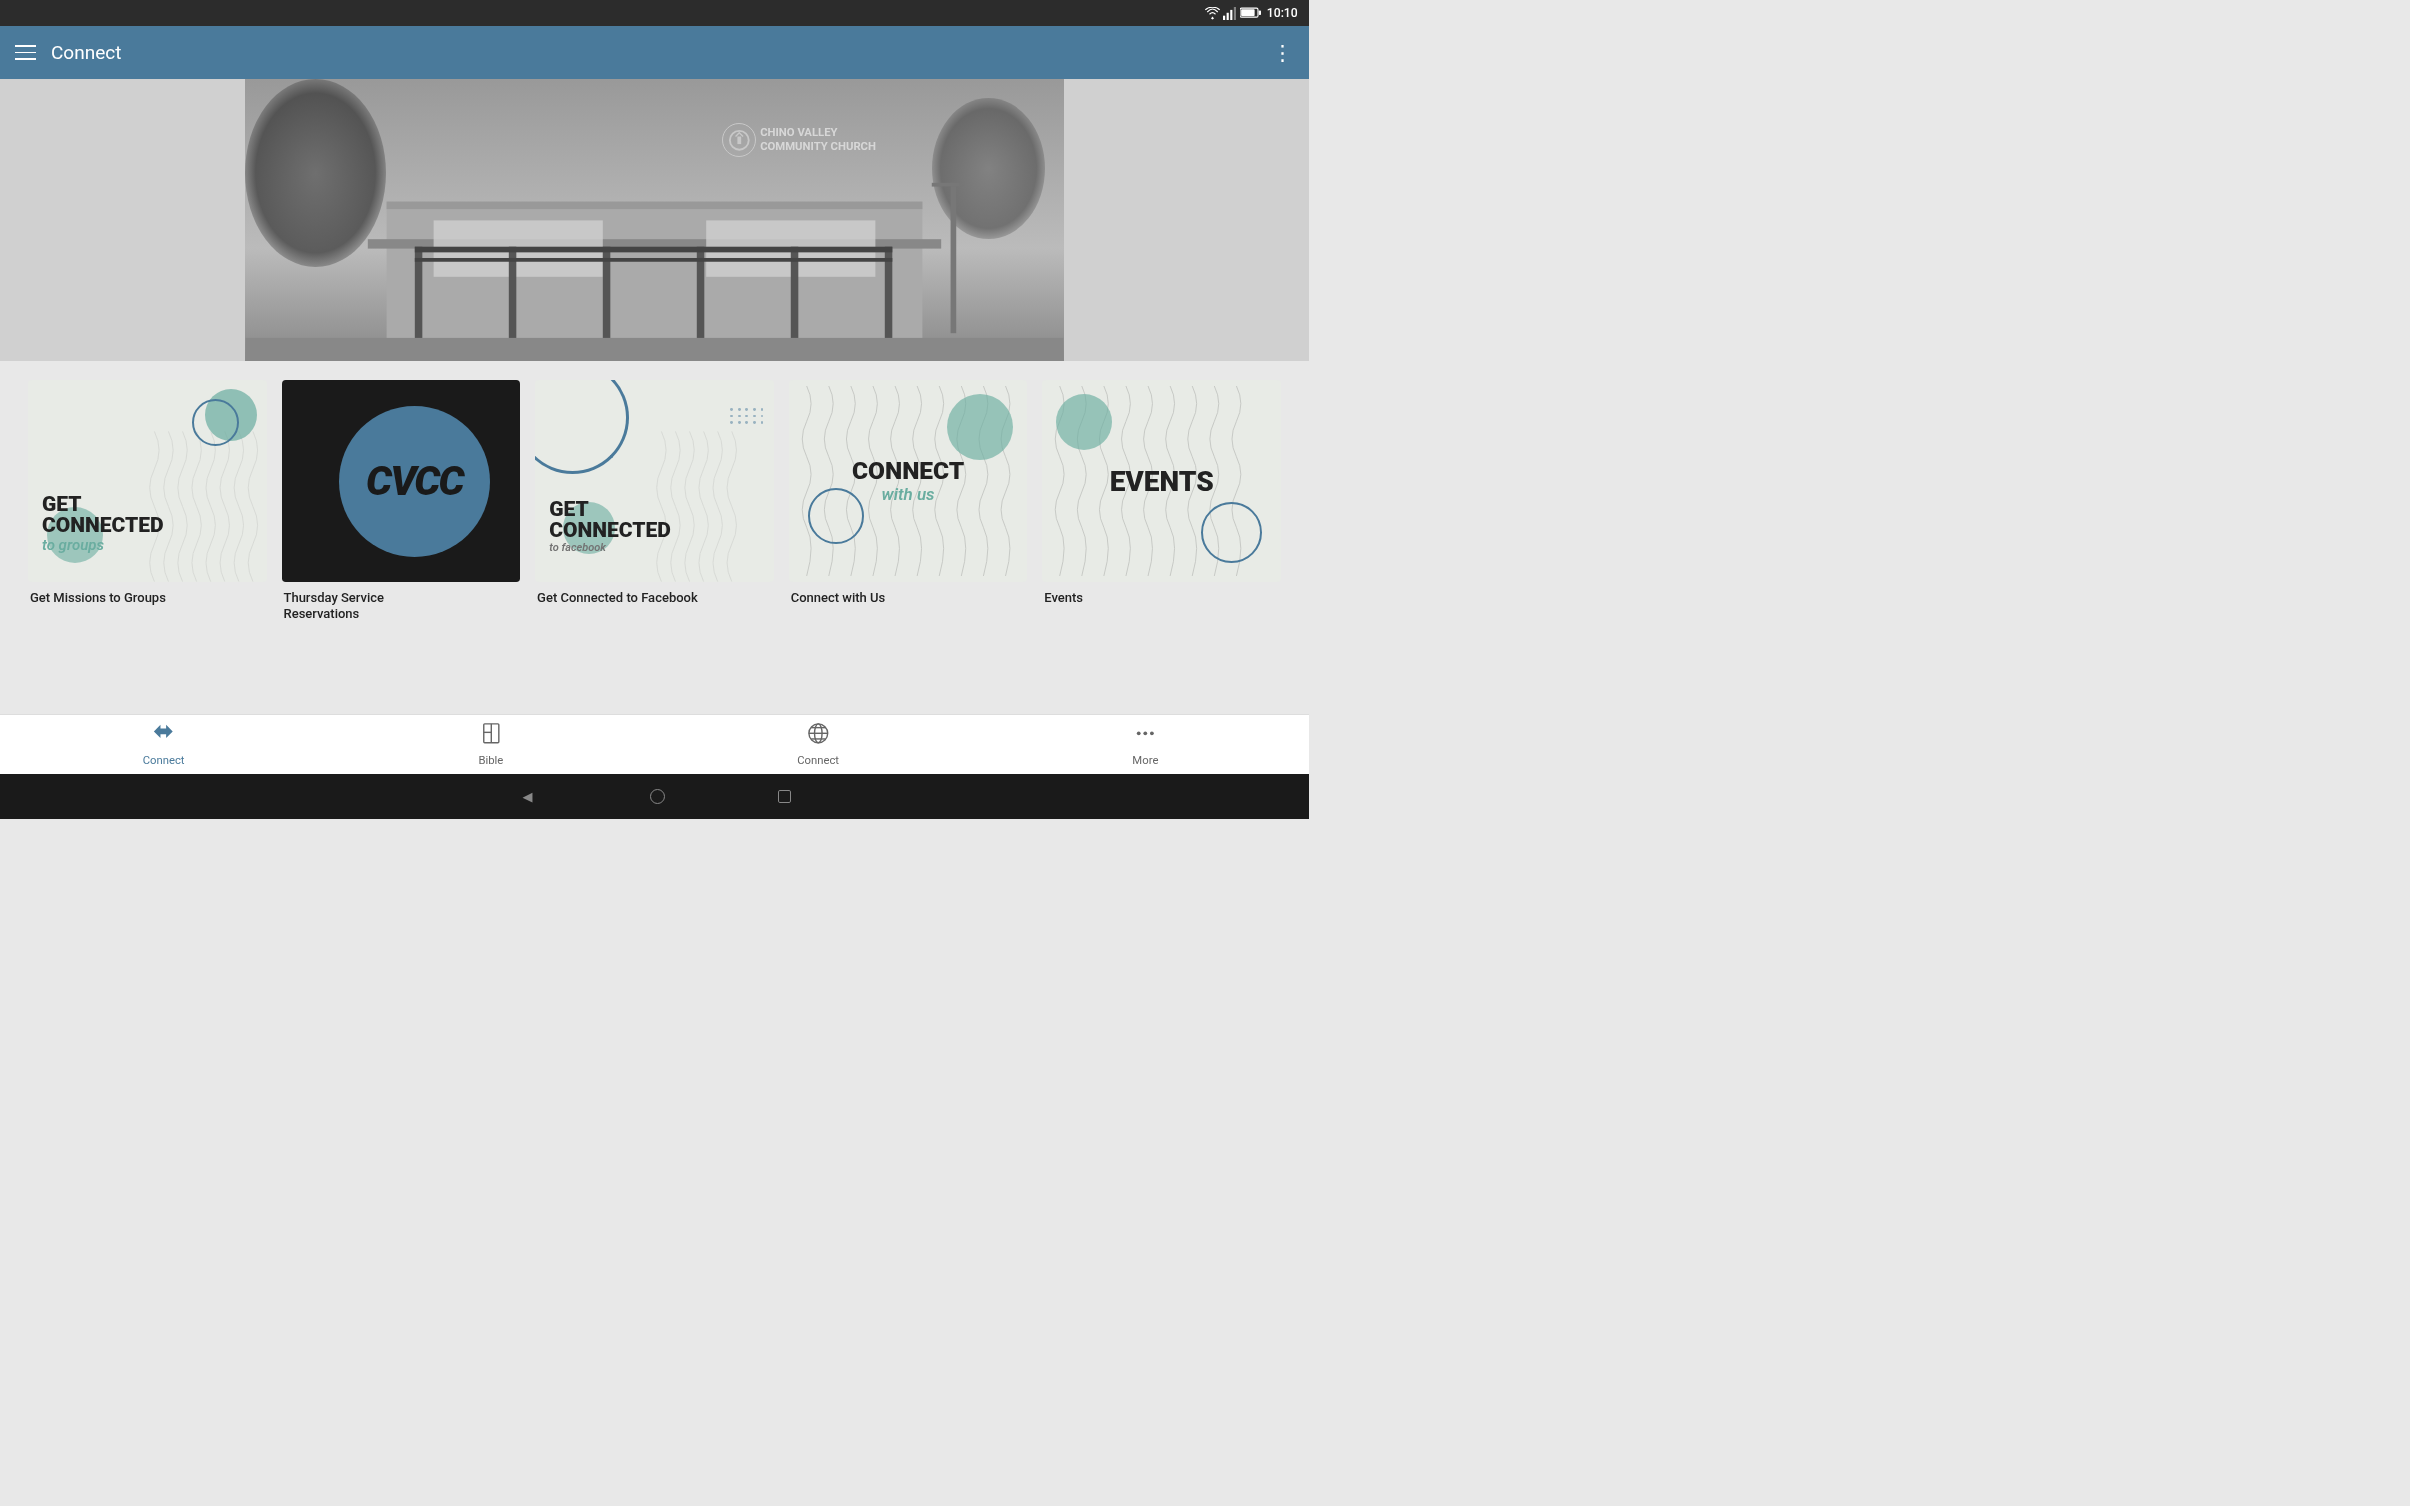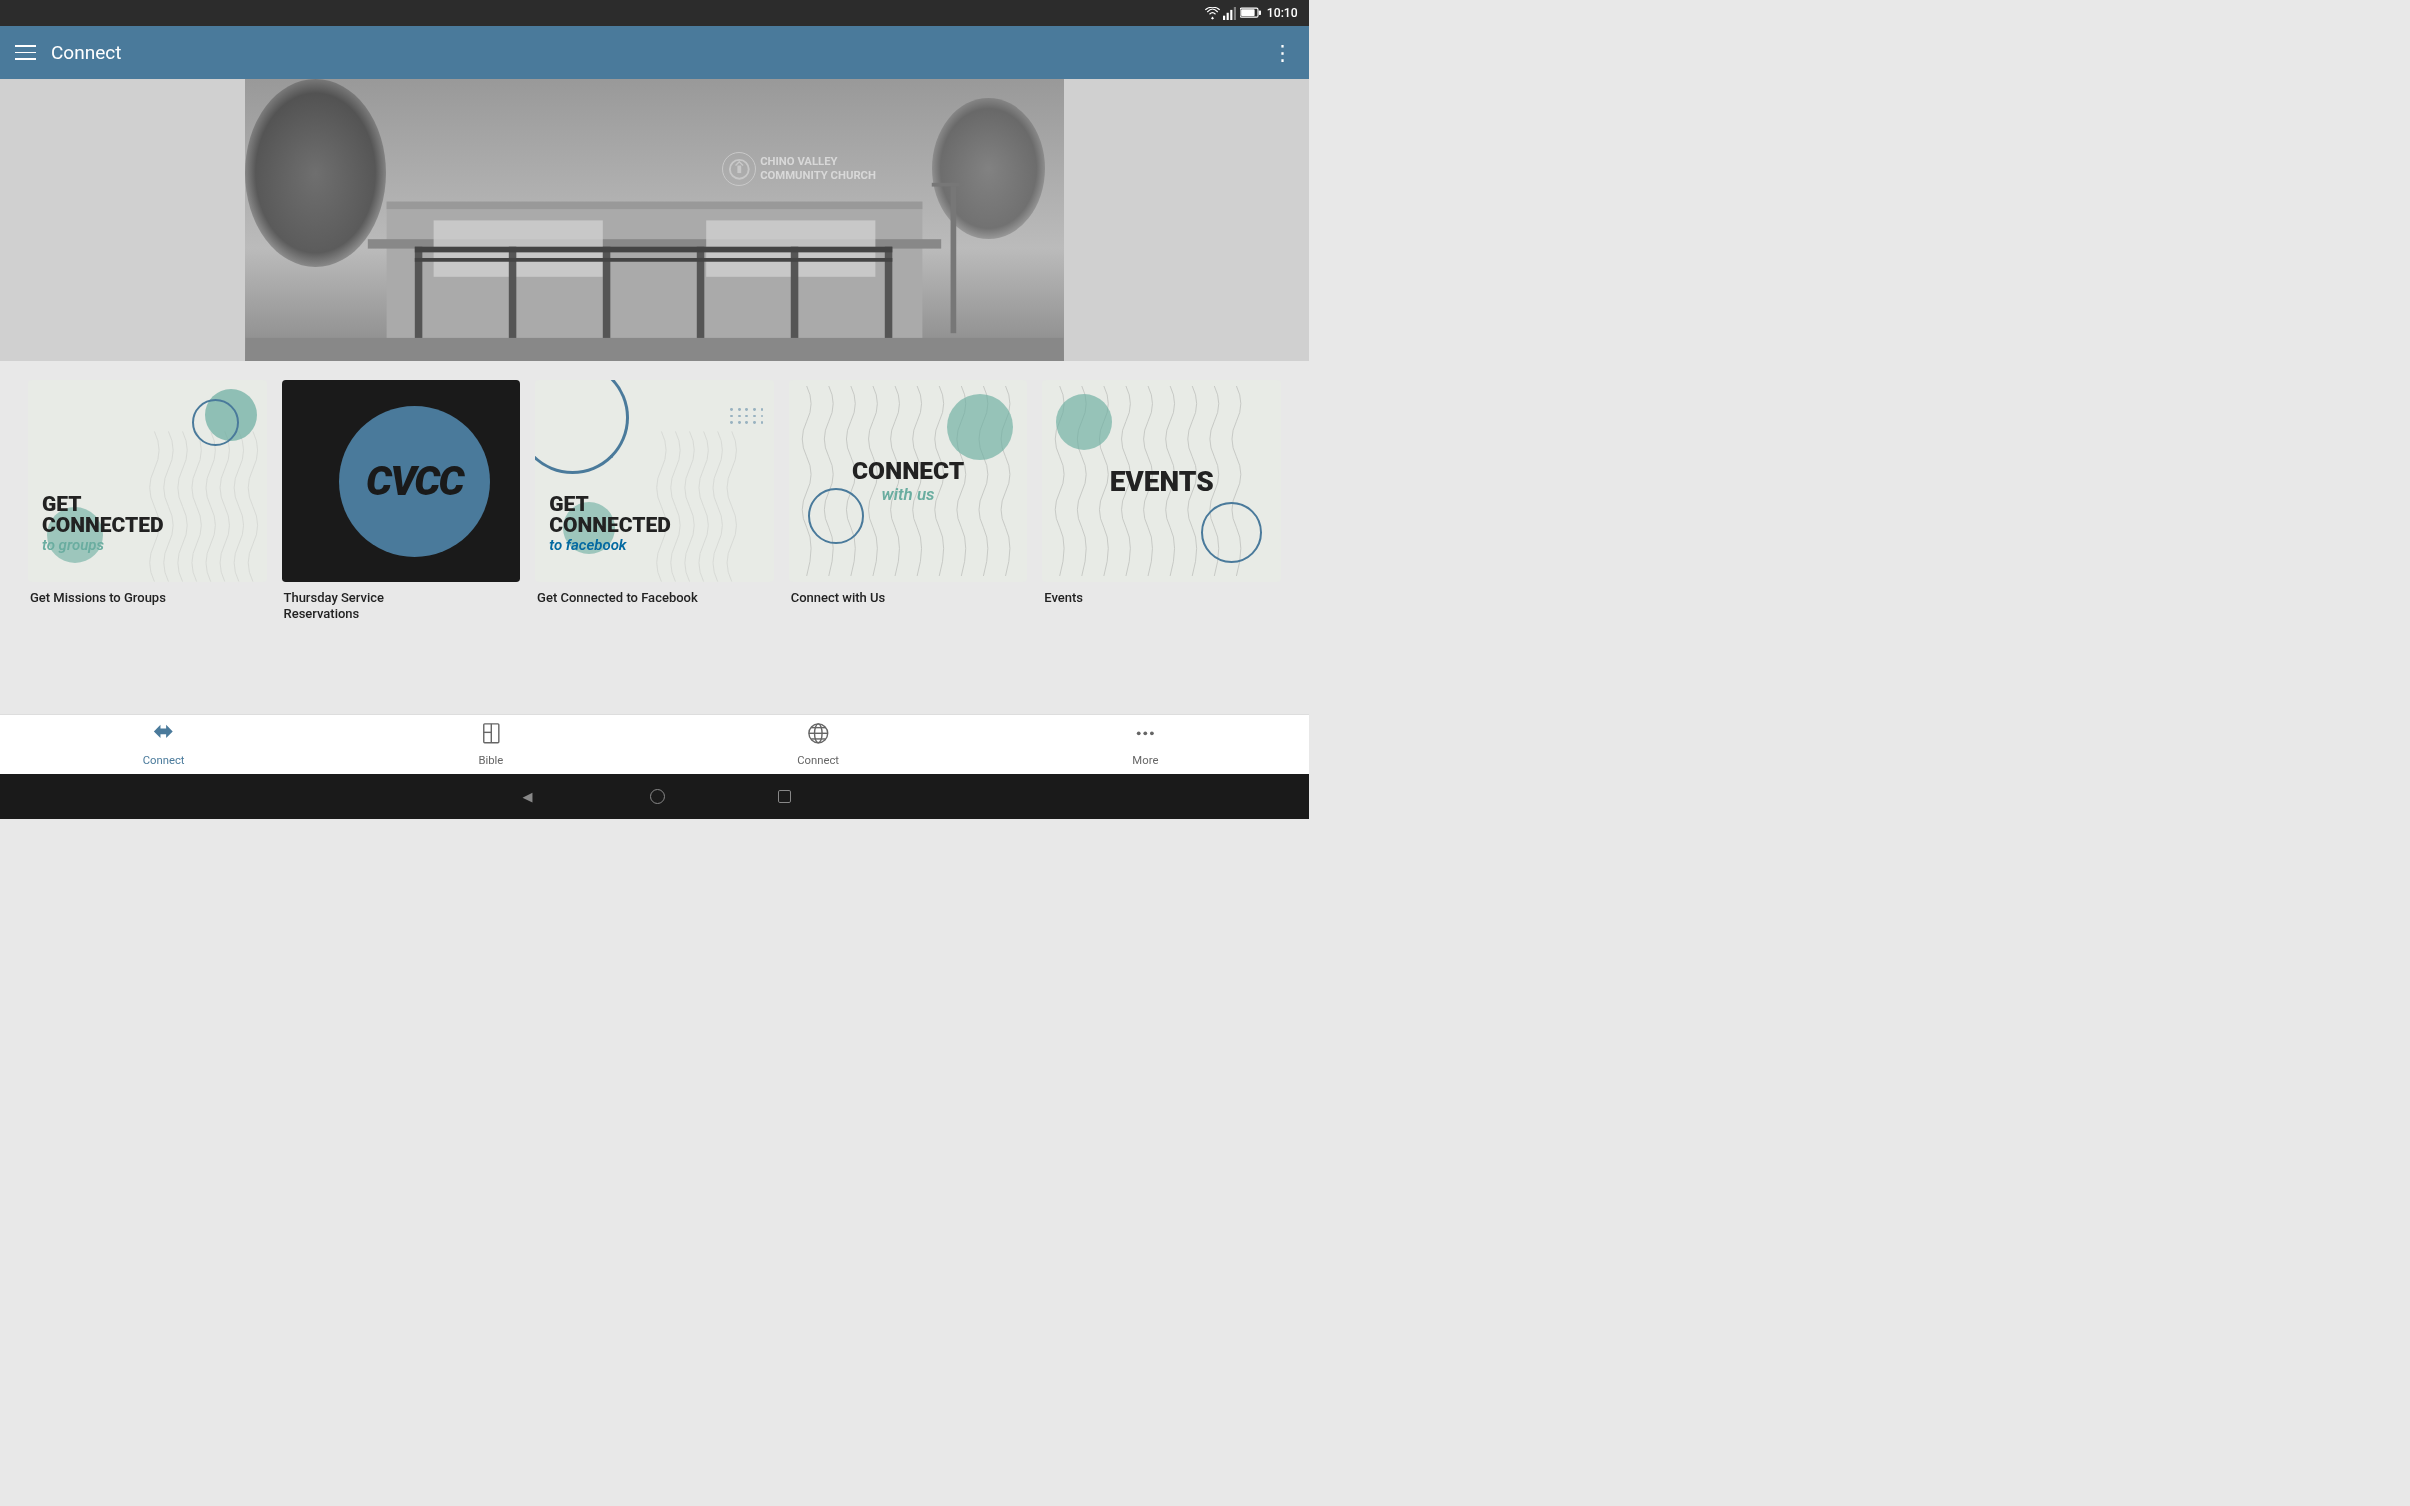--- a/index.html
+++ b/index.html
@@ -144,21 +144,21 @@
       font-weight: 700;
       text-shadow: 1.9px 1.9px 7.5px rgba(0,0,0,0.7);
       font-family: Georgia, 'Times New Roman', serif;
       letter-spacing: 1.9px;
       z-index: 10;
     }
 
     
     .church-logo {
       position: absolute;
-      top: 73px;
+      top: 44px;
       right: 188px;
       display: flex;
       align-items: center;
       gap: 4px;
       opacity: 0.9;
     }
 
     .church-logo-circle {
       width: 34px;
       height: 34px;
@@ -349,22 +349,22 @@
     }
 
     .card-facebook-text .connected {
       font-size: 21px;
       font-weight: 900;
       color: #222;
       line-height: 1;
     }
 
     .card-facebook-text .to-facebook {
-      font-size: 15px;
-      color: #0369a1;
+      font-size: 11px;
+      color: #737373;
       font-style: italic;
       font-weight: 600;
     }
 
     
     .card-connect-bg {
       width: 100%;
       height: 100%;
       background: #e8ebe6;
       position: relative;

